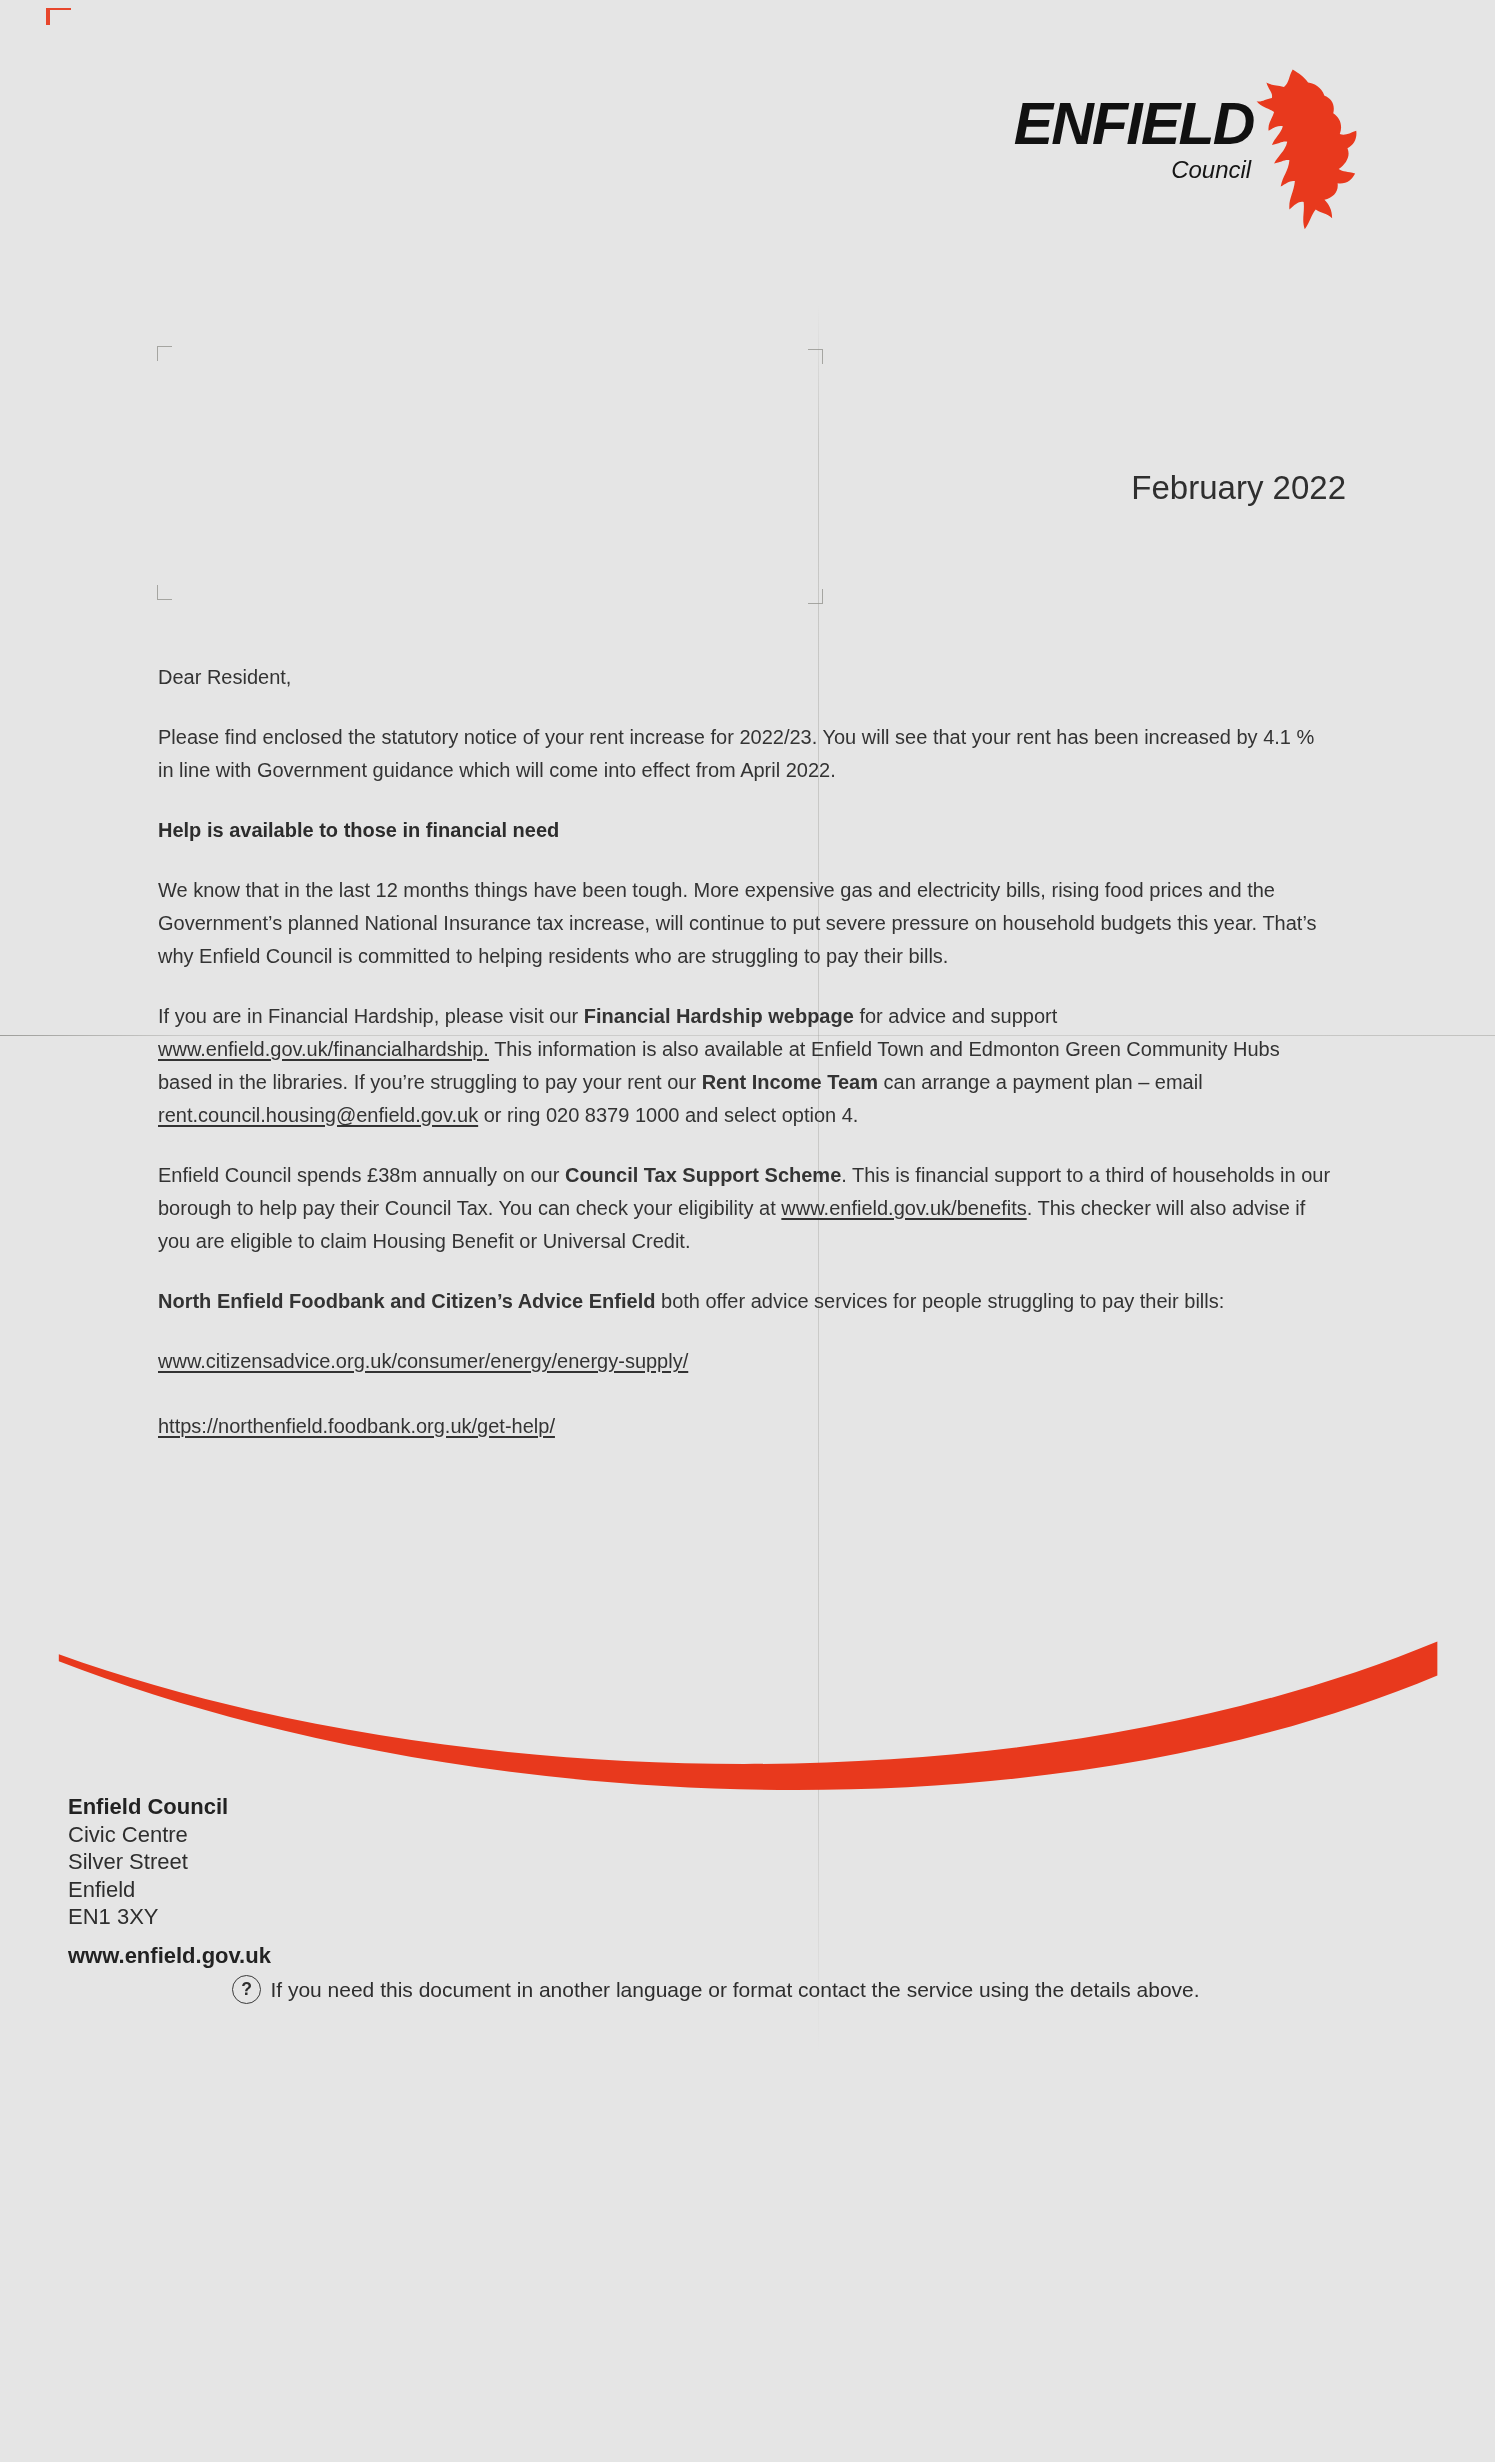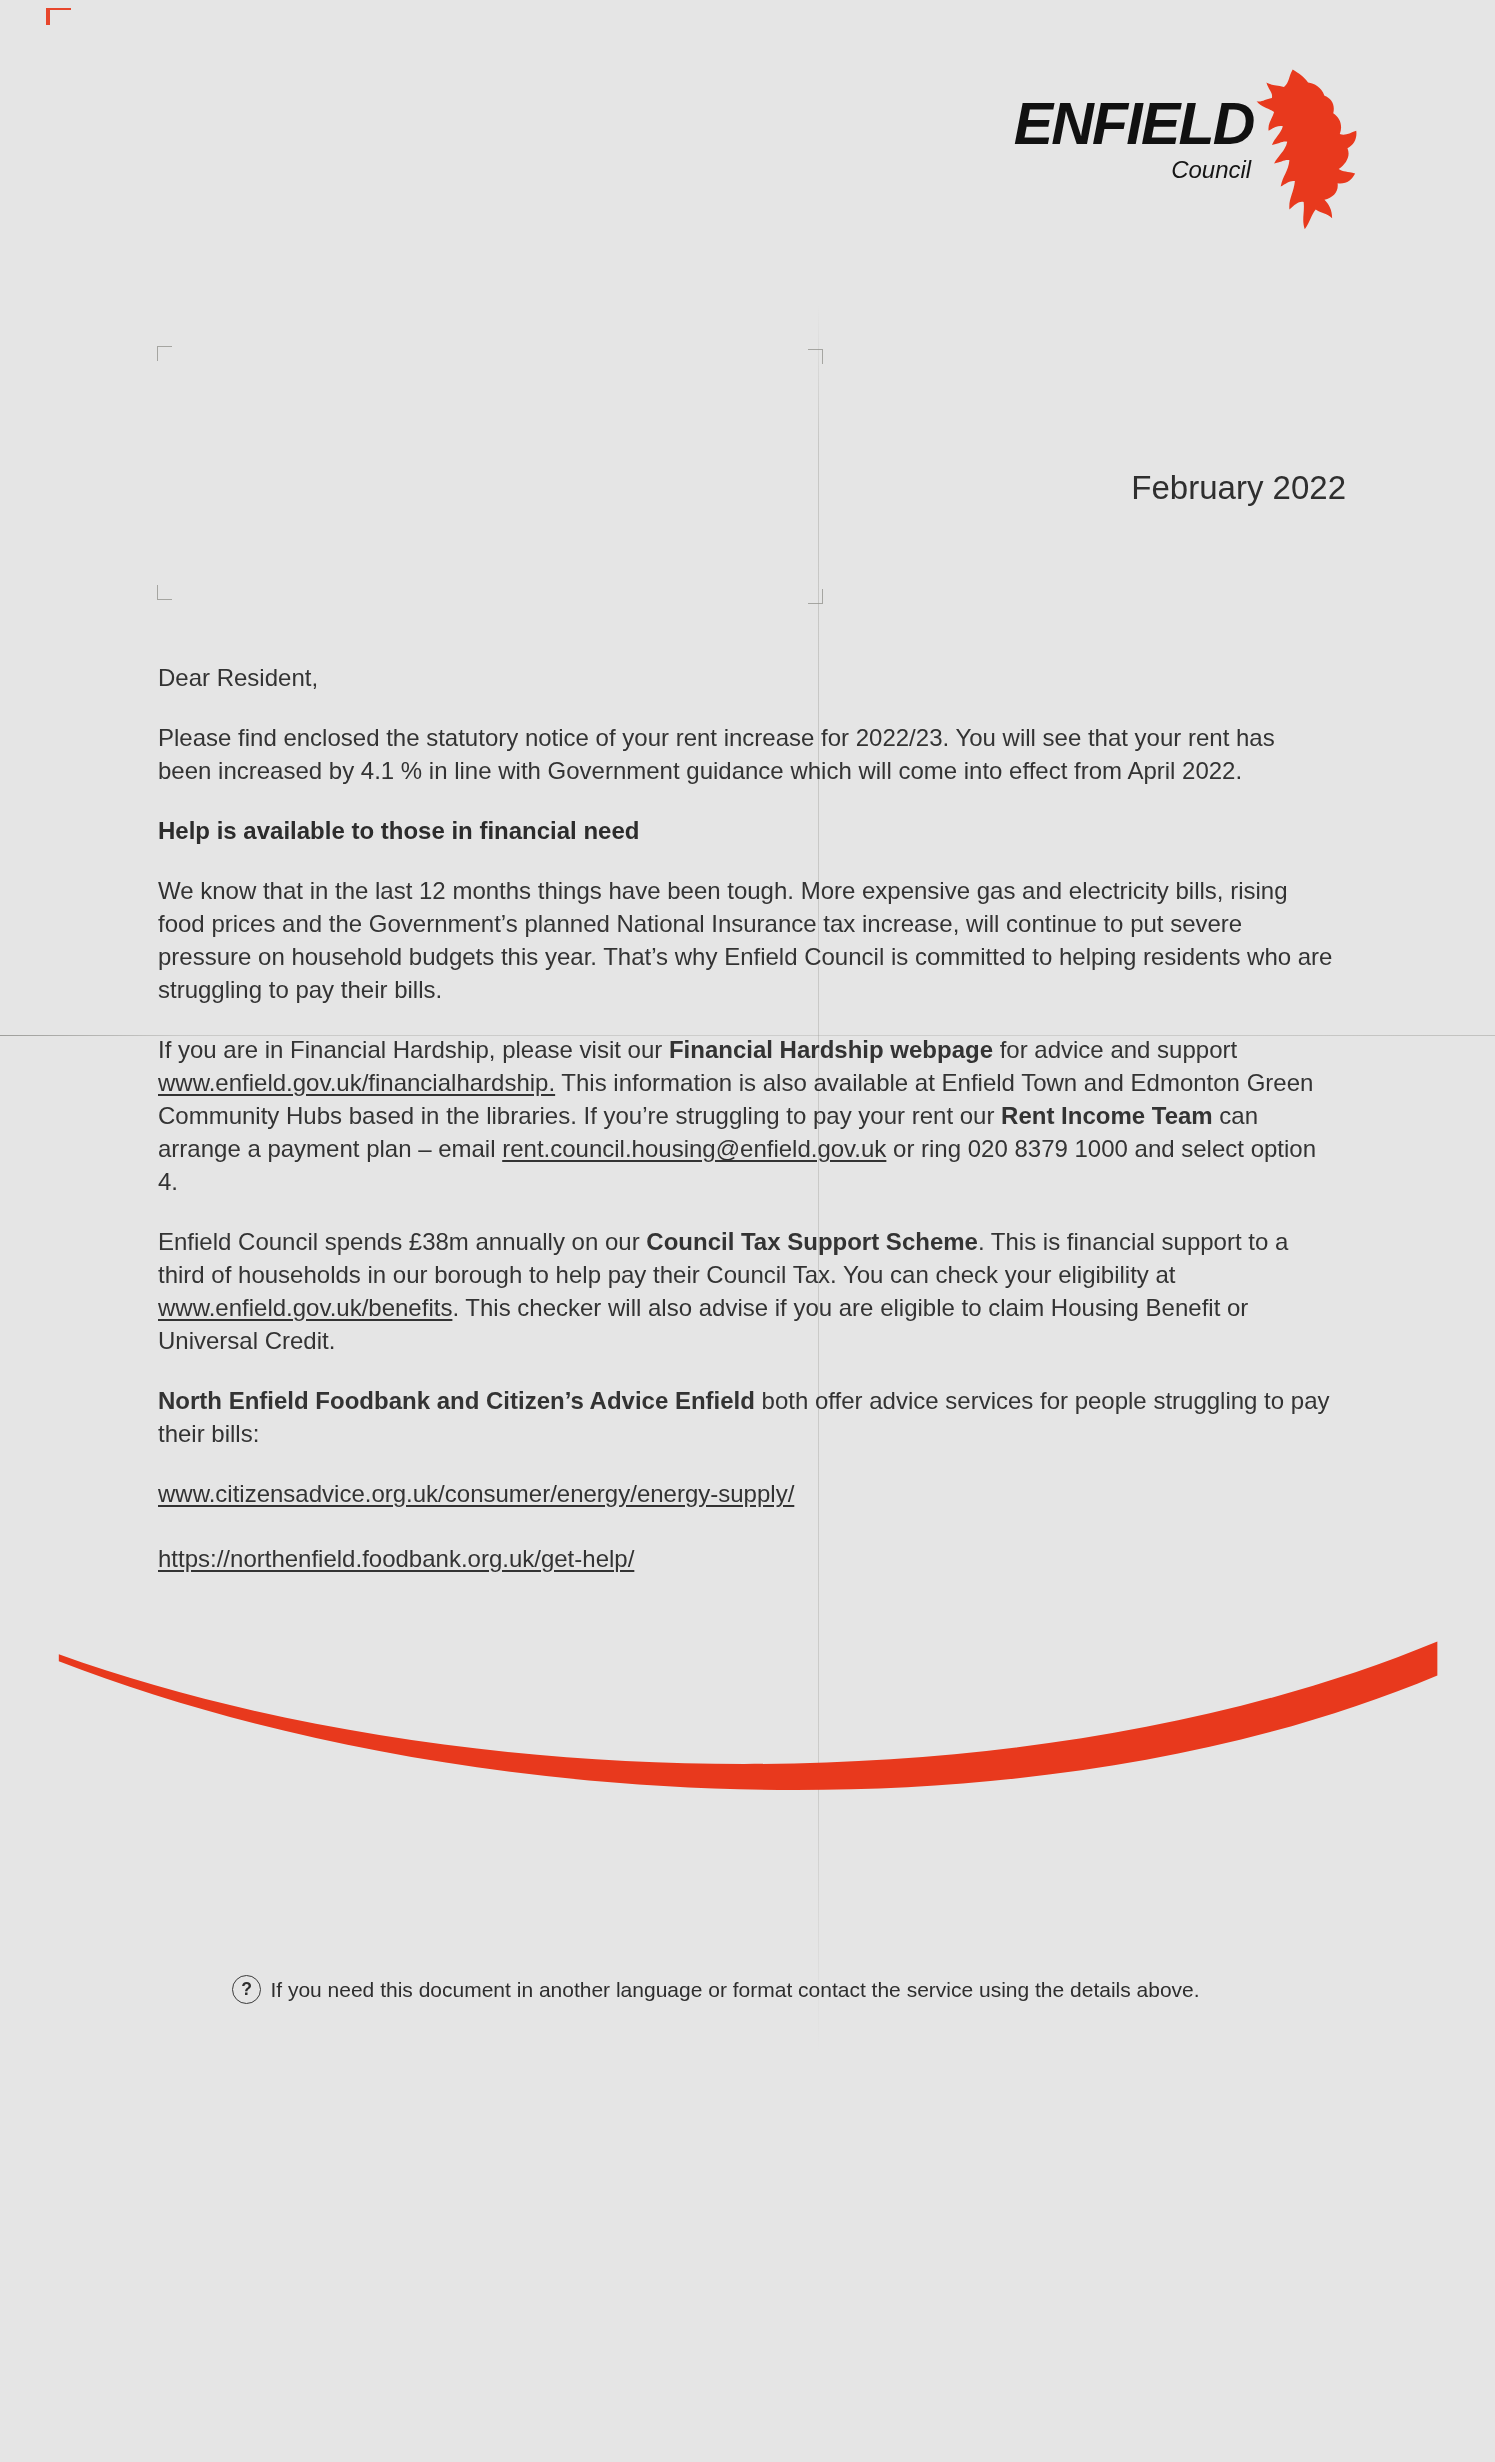--- a/index.html
+++ b/index.html
@@ -34,21 +34,21 @@
   .mark.br{left:808px;top:589px;border-bottom-width:1.2px;border-right-width:1.2px;}
 
   
   .fold-h{position:absolute;left:0;top:1035px;width:1495px;height:1.2px;
     background:linear-gradient(90deg,rgba(120,120,115,.65),rgba(150,150,145,.35) 12%,rgba(150,150,145,.28) 70%,rgba(150,150,145,.45));}
   .fold-v{position:absolute;left:818px;top:305px;width:1.2px;height:1747px;
     background:linear-gradient(rgba(150,150,145,0),rgba(150,150,145,.38) 8%,rgba(150,150,145,.32) 85%,rgba(150,150,145,0));}
 
   
   .body-text{position:absolute;left:158px;top:661px;width:1175px;
-    font-size:24px;line-height:33px;color:#333;}
+    font-size:20px;line-height:33px;color:#333;}
   .body-text p{margin:0 0 27px 0;}
   .body-text p.heading{font-weight:bold;color:#2c2c2c;}
   .body-text p.link-line{margin-bottom:32px;}
   .b{font-weight:bold;}
   .lnk{color:inherit;text-decoration:underline;text-underline-offset:2.9px;cursor:pointer;}
 
   
   .swoosh{position:absolute;left:0;top:1618px;width:1495px;height:211px;color:var(--accent,#e8391d);}
 
   
@@ -107,20 +107,28 @@
       <p class="paragraph"><span>Enfield Council spends £38m annually on our </span><span class="b">Council Tax Support Scheme</span><span>. This is financial support to a third of households in our borough to help pay their Council Tax. You can check your eligibility at </span><a class="lnk" href="#">www.enfield.gov.uk/benefits</a><span>. This checker will also advise if you are eligible to claim Housing Benefit or Universal Credit.</span></p>
       <p class="paragraph"><span class="b">North Enfield Foodbank and Citizen’s Advice Enfield</span><span> both offer advice services for people struggling to pay their bills:</span></p>
       <p class="link-line"><a class="lnk" href="#">www.citizensadvice.org.uk/consumer/energy/energy-supply/</a></p>
       <p class="link-line"><a class="lnk" href="#">https://northenfield.foodbank.org.uk/get-help/</a></p>
     </div>
 
   <svg class="swoosh" viewBox="0 0 2550 360" aria-hidden="true">
     <path fill="currentColor" d="M 100 62 C 760 300 1750 330 2452 40 L 2452 98 C 1750 392 760 330 100 74 Z"></path>
   </svg>
 
+  <div class="footer">
+    <div class="f-bold">Enfield Council</div>
+    <div>Civic Centre</div>
+    <div>Silver Street</div>
+    <div>Enfield</div>
+    <div>EN1 3XY</div>
+    <div class="f-bold f-url">www.enfield.gov.uk</div>
+  </div>
 
   <div class="note">
     <span class="qcircle">?</span>
     <span>If you need this document in another language or format contact the service using the details above.</span>
   </div>
 
 </div>
 
 
 </body></html>

